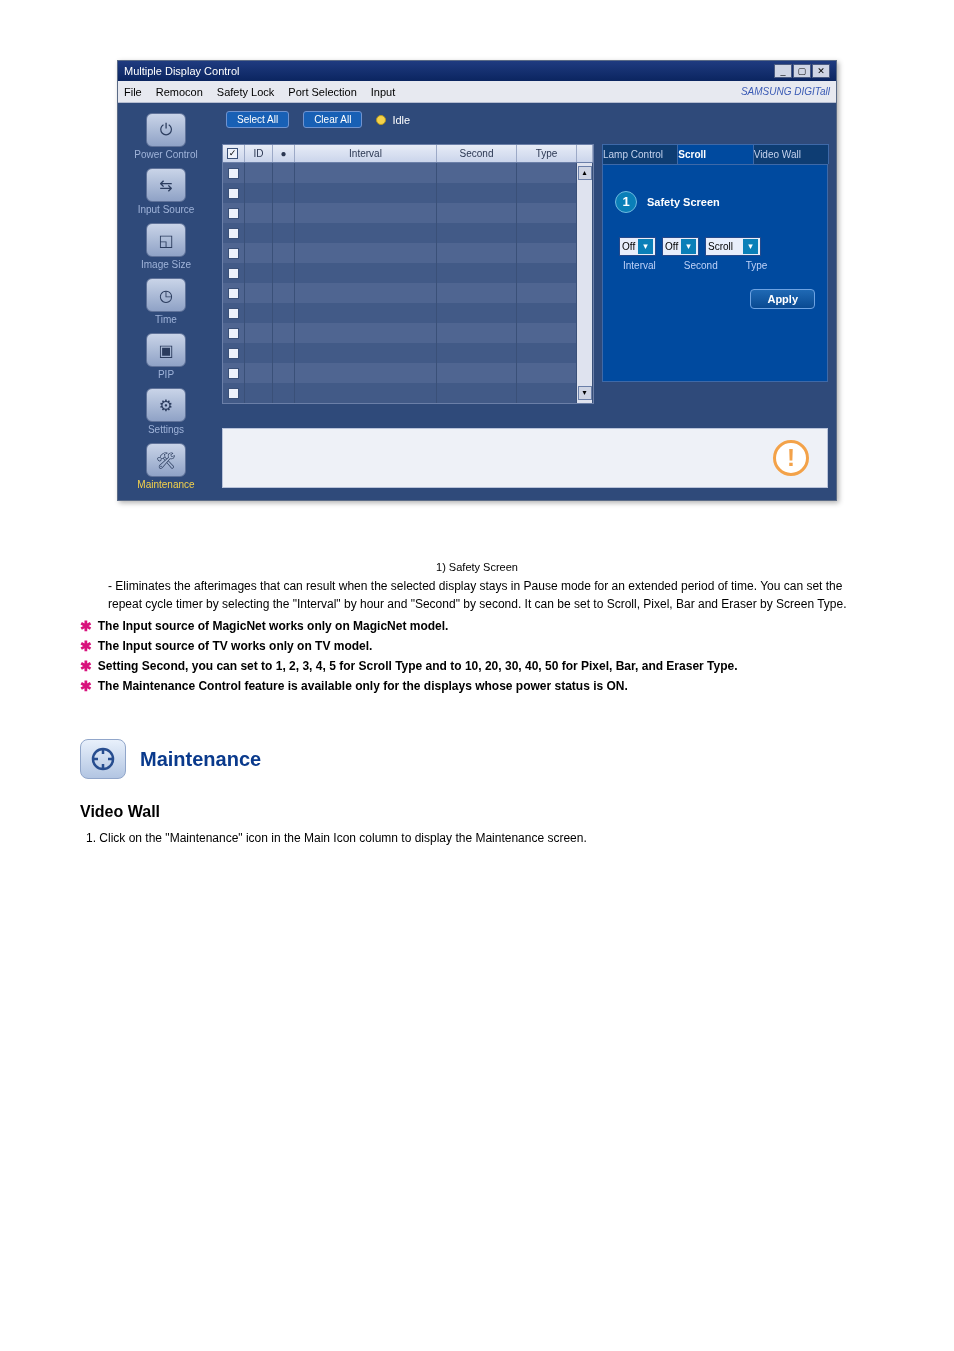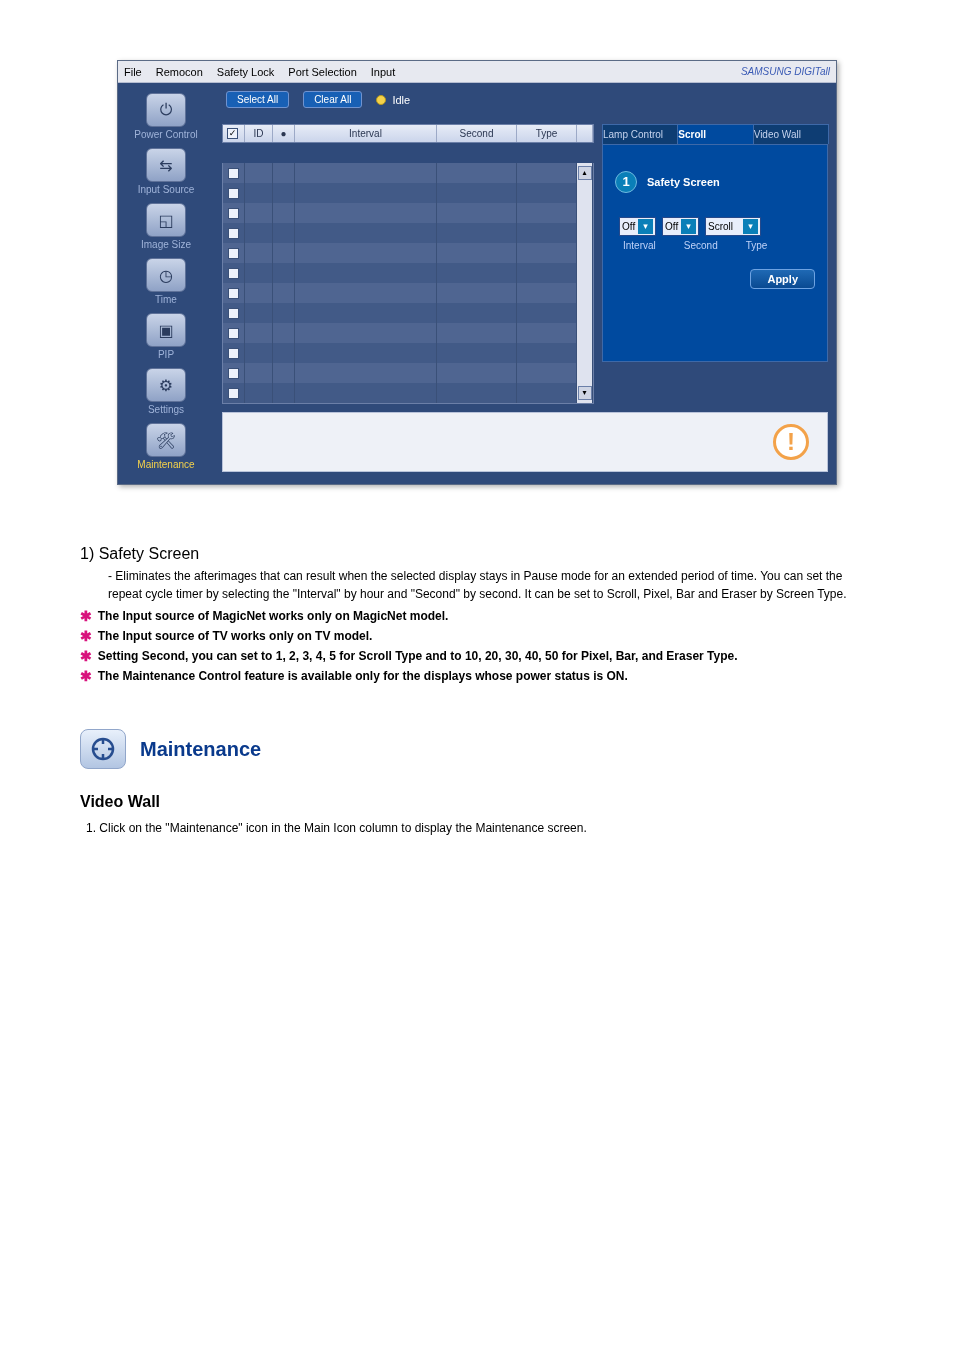--- a/index.html
+++ b/index.html
@@ -109,21 +109,21 @@
   }
   .idle { display:flex; align-items:center; gap:6px; color:#fff; font-size:11px; }
   .idle-dot { width:10px;height:10px;border-radius:50%;background:#f5d24a;border:1px solid #b89a1e;}
 
   .cols { display:flex; gap:8px; flex:1; }
 
   
   .list {
     flex: 1;
     background:#2f4a7a;
-    display:flex; flex-direction:column;gap:20px;
+    display:flex; flex-direction:column;
   }
   .thead {
     display:flex;
     background:linear-gradient(#e7ecf7,#cbd5eb);
     border:1px solid #6b7fa8;
     font-size:10px;
     color:#2b3752;
   }
   .th { padding:3px 4px;border-right:1px solid #9ca9c7; text-align:center; }
   .th.chk{width:22px;} .th.id{width:28px;} .th.l{width:22px;}
@@ -199,21 +199,21 @@
     display:flex;justify-content:flex-end;align-items:center;padding:0 18px;
   }
   .alert-icon{
     width:36px;height:36px;border-radius:50%;
     background:#fff;border:3px solid #f3a249;
     color:#f3a249;font-size:24px;text-align:center;line-height:30px;font-weight:bold;
   }
 
   
   .doc { margin: 0 0 0 0; }
-  .num-item { margin: 4px 0 4px 0; font-size: 16px; }
+  .num-item { margin: 4px 0 4px 0; font-size: 11px; text-align: center; }
   .sub { margin: 2px 0 2px 28px; font-size: 12px; line-height: 1.5; }
   .star-item { display:flex; gap:6px; margin:6px 0; font-weight:bold; }
   .star { color:#d8127d; font-size:14px; line-height:14px; }
   .star-text { flex:1; }
   .section-head { display:flex;align-items:center;gap:14px;margin:46px 0 24px 0;}
   .sec-icon {
     width:46px;height:40px;border-radius:8px;
     background:linear-gradient(#e8f0fb,#b2c5e2);
     border:1px solid #91a6ca;
     display:flex;align-items:center;justify-content:center;
@@ -221,20 +221,28 @@
   .sec-icon svg{width:30px;height:30px;}
   .sec-title { font-size:20px;font-weight:bold;color:#0a3a8c; }
   .h3 { font-size:16px;font-weight:bold;margin:16px 0 10px 0; }
   .ol-step { margin-left:6px;font-size:12px; }
 </style>
 </head>
 <body>
 
 <div class="window">
 
+  <div class="titlebar">
+    <span>Multiple Display Control</span>
+    <div class="wctrls">
+      <div class="wbtn">_</div>
+      <div class="wbtn">▢</div>
+      <div class="wbtn">✕</div>
+    </div>
+  </div>
 
   <div class="menubar">
     <span>File</span>
     <span>Remocon</span>
     <span>Safety Lock</span>
     <span>Port Selection</span>
     <span>Input</span>
     <span class="spacer"></span>
     <span class="branding">SAMSUNG DIGITall</span>
   </div>

